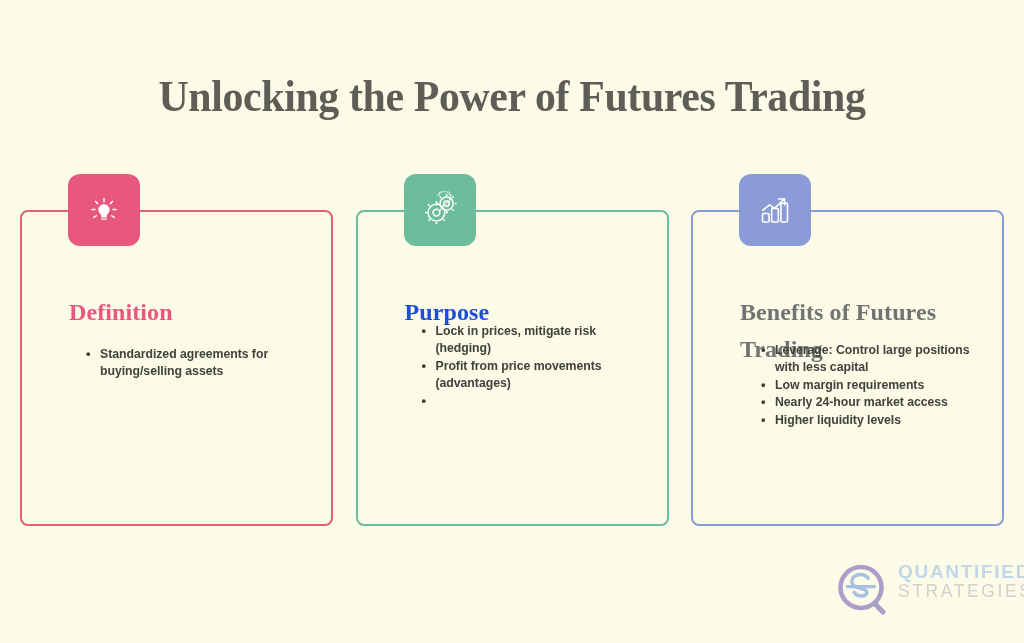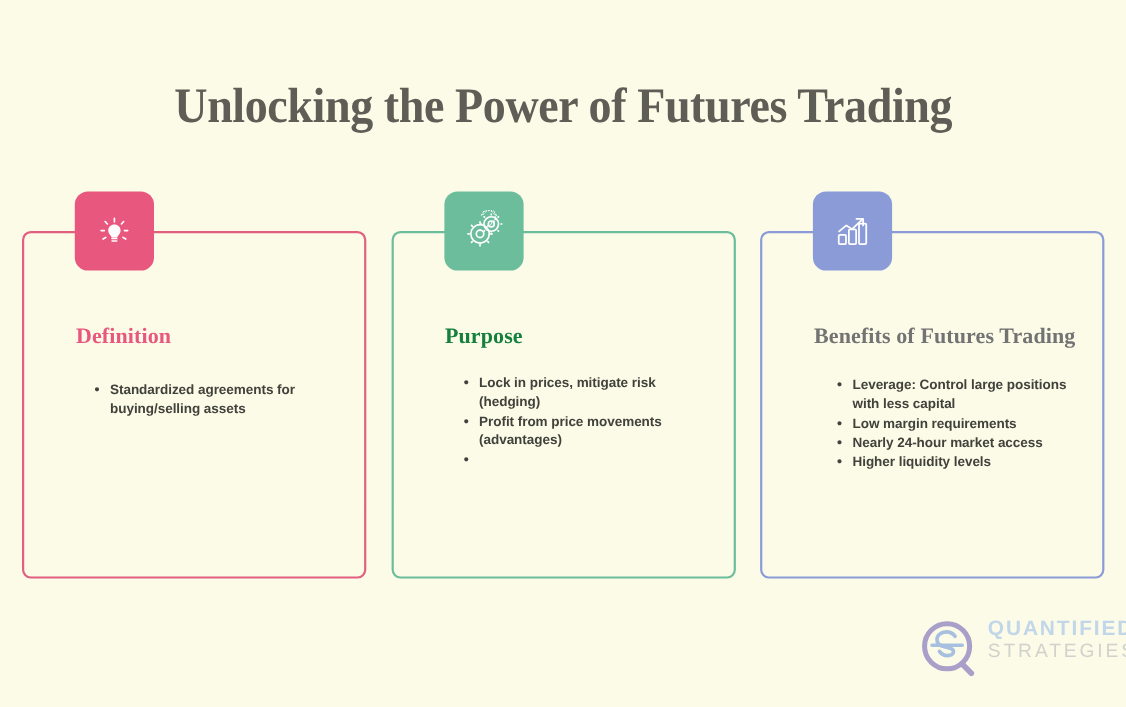--- a/index.html
+++ b/index.html
@@ -78,21 +78,21 @@
     display: block;
   }
 
   .card-heading {
     position: absolute;
     left: 47px;
     right: 24px;
     top: 62px;
     font-family: "Liberation Serif", serif;
     font-weight: bold;
-    font-size: 20px;
+    font-size: 24px;
     line-height: 1.55;
     letter-spacing: 0.1px;
   }
 
   .card-list {
     position: absolute;
     left: 56px;
     right: 18px;
     margin: 0;
     padding: 0 0 0 22px;
@@ -111,21 +111,21 @@
     content: "\2022";
     position: absolute;
     left: -14px;
     top: -1px;
     font-size: 13px;
     color: #42423c;
   }
 
   
   #card-definition .card-list { top: 134px; }
-  #card-purpose    .card-list { top: 128px; }
+  #card-purpose    .card-list { top: 111px; }
   #card-benefits   .card-list { top: 130px; left: 60px; }
 
   
   #logo {
     position: absolute;
     left: 832px;
     top: 560px;
     width: 180px;
     height: 66px;
     display: flex;
@@ -190,21 +190,21 @@
             <path d="M16.1 14.9l.9-2.6 2.6.5.9-1.6-1.7-2.1 1.9-1.9 2.1 1.7 1.6-.9-.5-2.6 2.6-.9 1.1 2.4 1.8-.1 1-2.4 2.6.9-.5 2.6 1.6.9 2.1-1.7 1.9 1.9-1.7 2.1.9 1.6 2.6-.5.9 2.6-2.4 1.1.1 1.8 2.4 1-.9 2.6-2.6-.5-.9 1.6 1.7 2.1-1.9 1.9-2.1-1.7-1.6.9.5 2.6-2.6.9" transform="translate(8.5,-3.2) scale(0.56)"></path>
             <circle cx="26.6" cy="12.6" r="6.6"></circle>
             <circle cx="26.6" cy="12.6" r="2.7"></circle>
             <circle cx="16.4" cy="21.6" r="8.4"></circle>
             <circle cx="16.4" cy="21.6" r="3.4"></circle>
             <path d="M16.4 12.3v-2.2M16.4 33.1v-2.2M7.1 21.6H4.9M27.9 21.6h-2.2M9.8 15l-1.6-1.6M24.6 29.8l-1.6-1.6M9.8 28.2l-1.6 1.6M24.6 13.4l-1.6 1.6"></path>
             <path d="M26.6 4.9V3.1M26.6 22.1v-1.8M18.3 12.6h-1.8M36.7 12.6h-1.8M20.9 6.9l-1.3-1.3M33.6 19.6l-1.3-1.3M20.9 18.3l-1.3 1.3M33.6 5.6l-1.3 1.3"></path>
           </svg>
         </span>
       </div>
-      <h2 class="card-heading" style="color: #15803d;">Purpose</h2>
+      <h2 class="card-heading" style="color: #1d4ed8;">Purpose</h2>
       <ul class="card-list">
         <li>Lock in prices, mitigate risk (hedging)</li>
         <li>Profit from price movements (advantages)</li>
         <li></li>
       </ul>
     </section>
 
     <section class="card" id="card-benefits" style="border-color: rgb(138, 155, 216);">
       <div class="card-badge" style="background: rgb(138, 155, 216);">
         <span>

